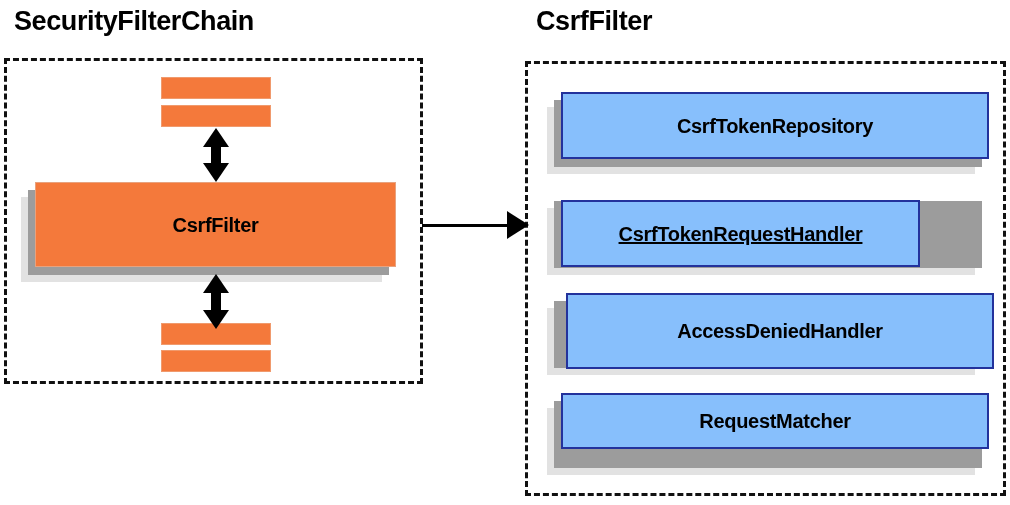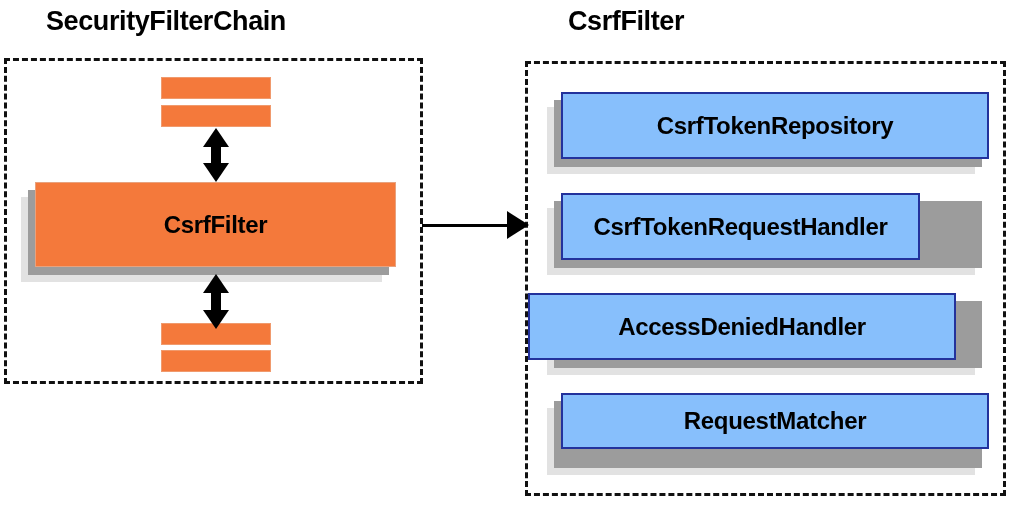--- a/index.html
+++ b/index.html
@@ -18,21 +18,20 @@
 
   
   .panel-title {
     position: absolute;
     font-size: 27px;
     font-weight: bold;
     color: #000000;
     letter-spacing: -0.4px;
     white-space: nowrap;
     line-height: 1;
-    margin-left: 32px;
   }
   #title-left  { left: 14px;  top: 8px; }
   #title-right { left: 536px; top: 8px; }
 
   
   .dashed-panel {
     position: absolute;
     border: 3px dashed #111111;
     box-sizing: border-box;
     background: transparent;
@@ -43,21 +42,21 @@
   
   .block {
     position: absolute;
     box-sizing: border-box;
     display: flex;
     align-items: center;
     justify-content: center;
     z-index: 3;
   }
   .block-label {
-    font-size: 24px;
+    font-size: 20px;
     font-weight: bold;
     color: #000000;
     letter-spacing: -0.3px;
     white-space: nowrap;
     line-height: 1;
   }
   
   .shadow {
     position: absolute;
     box-sizing: border-box;
@@ -147,27 +146,27 @@
 <div class="dashed-panel" id="panel-right"></div>
 
 <div class="shadow shadow-outer" style="left:547px; top:107px; width:428px; height:67px;"></div>
 <div class="shadow shadow-mid" style="left:554px; top:100px; width:428px; height:67px;"></div>
 <div class="block blue" style="left:561px; top:92px; width:428px; height:67px;">
   <span class="block-label">CsrfTokenRepository</span>
 </div>
 
 <div class="shadow shadow-outer" style="left:547px; top:208px; width:428px; height:67px;"></div>
 <div class="shadow shadow-mid" style="left:554px; top:201px; width:428px; height:67px;"></div>
-<div class="block blue" style="left:561px; top:193px; width:359px; height:67px;">
+<div class="block blue" style="left:561px; top:200px; width:359px; height:67px;text-decoration:underline;">
   <span class="block-label">CsrfTokenRequestHandler</span>
 </div>
 
 <div class="shadow shadow-outer" style="left:547px; top:308px; width:428px; height:67px;"></div>
 <div class="shadow shadow-mid" style="left:554px; top:301px; width:428px; height:67px;"></div>
-<div class="block blue" style="left:528px; top:293px; width:428px; height:67px;">
+<div class="block blue" style="left:566px; top:293px; width:428px; height:76px;">
   <span class="block-label">AccessDeniedHandler</span>
 </div>
 
 <div class="shadow shadow-outer" style="left:547px; top:408px; width:428px; height:67px;"></div>
 <div class="shadow shadow-mid" style="left:554px; top:401px; width:428px; height:67px;"></div>
 <div class="block blue" style="left:561px; top:393px; width:428px; height:56px;">
   <span class="block-label">RequestMatcher</span>
 </div>
 
 </body></html>

